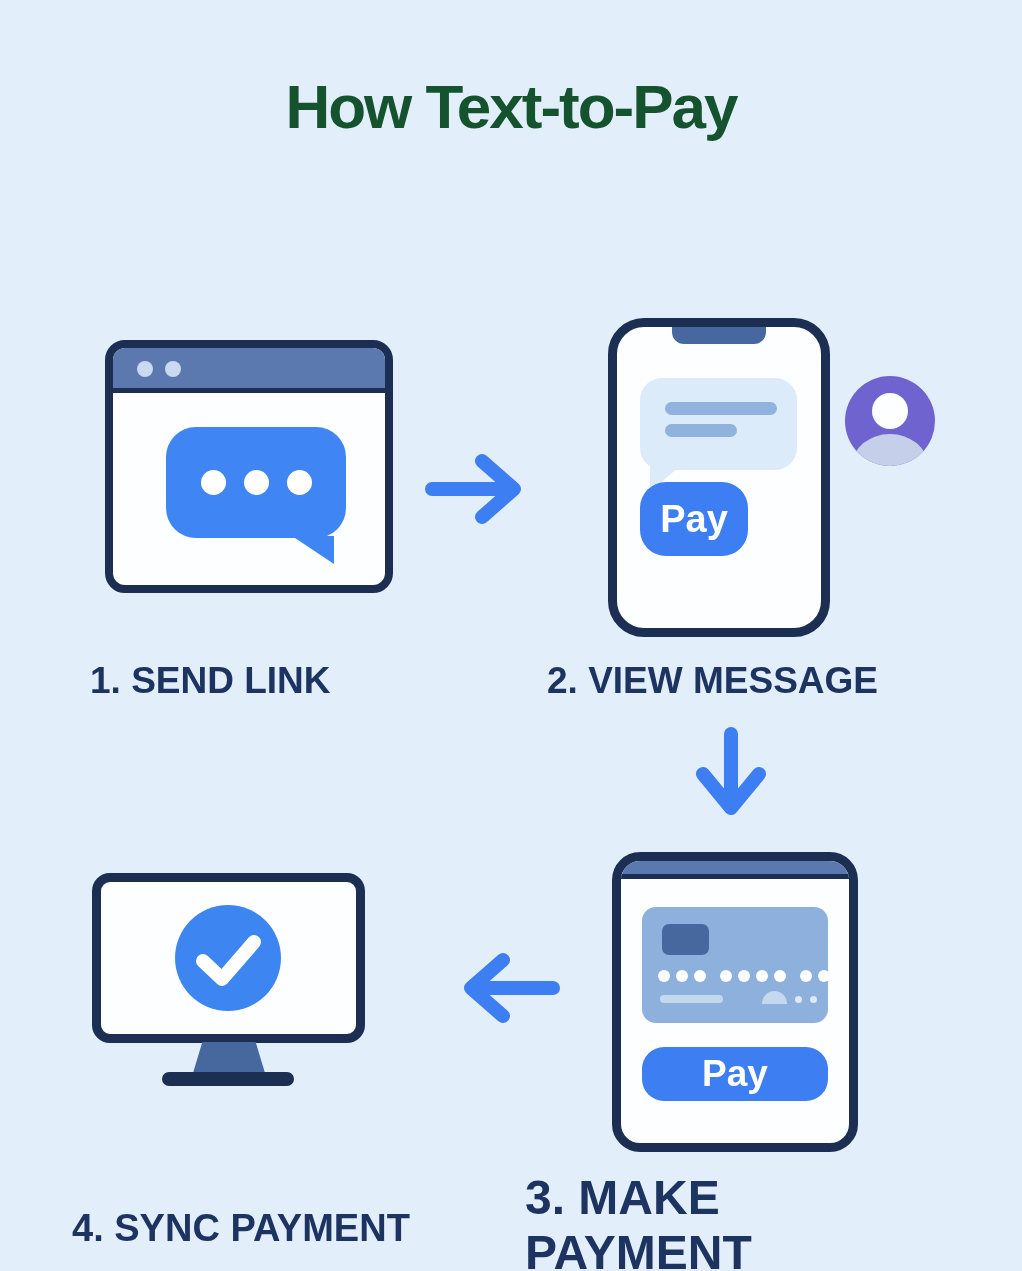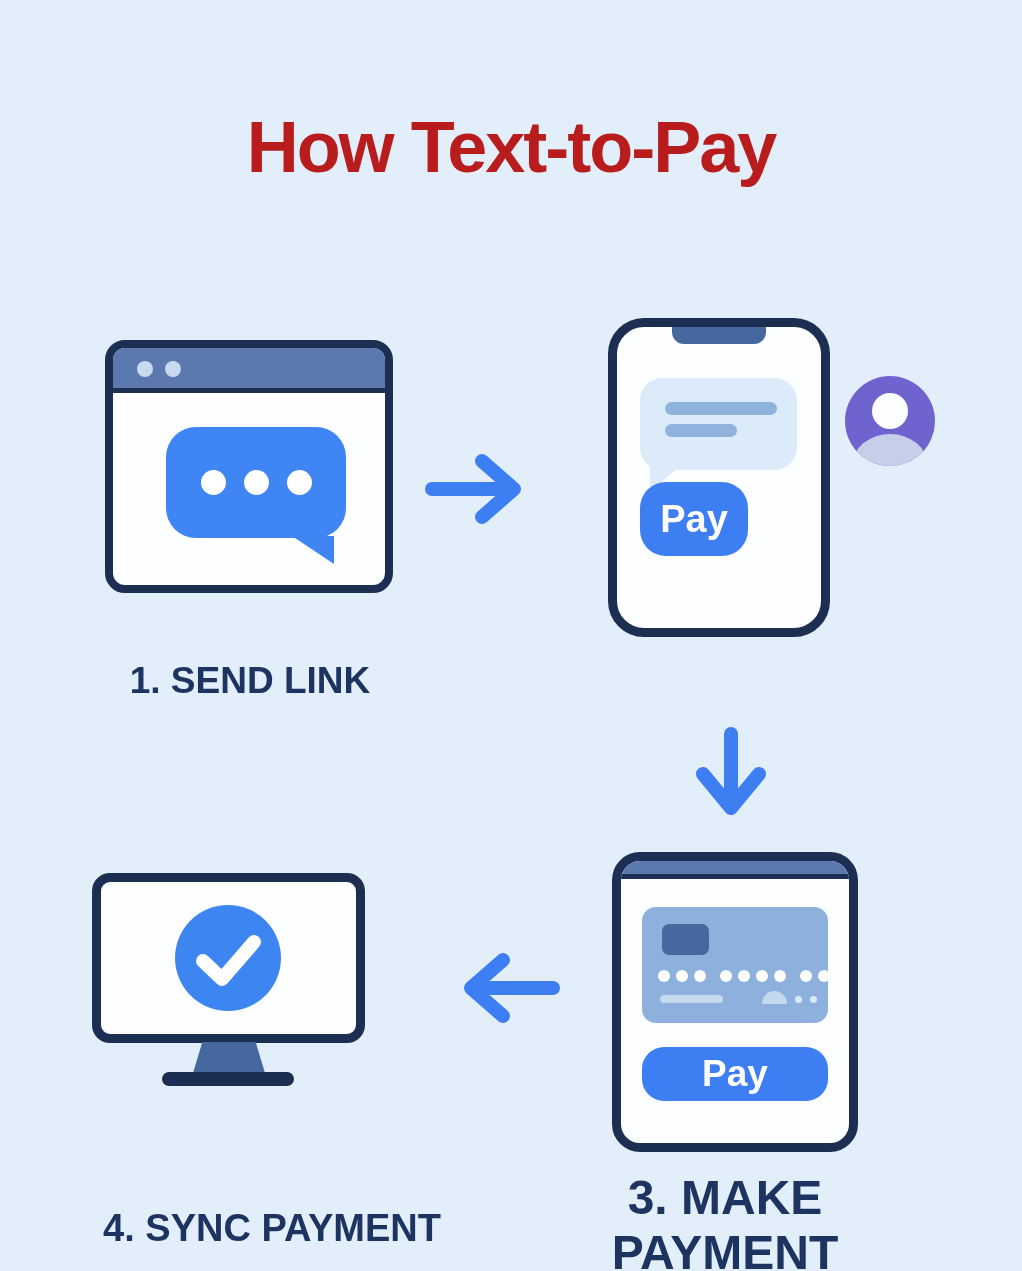--- a/index.html
+++ b/index.html
@@ -10,30 +10,29 @@
     position: relative;
     width: 1022px; height: 1271px;
     background: #e2effb;
     overflow: hidden;
   }
 
   
   .title {
     position: absolute; top: 58px; left: 0; width: 100%;
     text-align: center;
-    font-size: 72px; line-height: 98px; font-weight: 700;
+    font-size: 62px; line-height: 98px; font-weight: 700;
     letter-spacing: -2px;
-    color: #b91c1c;
-    margin-top: 40px;
+    color: #14532d;
   }
 
   
   .step-label {
     position: absolute;
-    text-align: center;
+    text-align: left;
     font-size: 37px; font-weight: 700;
     color: #1d3461;
     letter-spacing: 0px;
   }
   #label-1 { left: 90px;  top: 660px; width: 320px; }
   #label-2 { left: 547px; top: 660px; width: 365px; }
   #label-4 { left: 72px;  top: 1207px; width: 400px; font-size: 38px; }
   #label-3 { left: 525px; top: 1170px; width: 400px; font-size: 48px; }
 
   
@@ -237,20 +236,21 @@
     </div>
     <div class="pay-pill">Pay</div>
   </div>
 
   <div class="avatar">
     <div class="head"></div>
     <div class="shoulders"></div>
   </div>
 
   <div id="label-1" class="step-label">1. SEND LINK</div>
+  <div id="label-2" class="step-label">2. VIEW MESSAGE</div>
 
   <svg id="arrow-2" class="flow-arrow" width="82" height="98" viewBox="0 0 82 98">
     <line x1="41" y1="8" x2="41" y2="64" stroke="#3d7ef2" stroke-width="14" stroke-linecap="round"></line>
     <polyline points="13,48 41,82 69,48" fill="none" stroke="#3d7ef2" stroke-width="14" stroke-linecap="round" stroke-linejoin="round"></polyline>
   </svg>
 
   <div class="tablet">
     <div class="tablet-topbar"></div>
     <div class="card">
       <div class="chip"></div>

